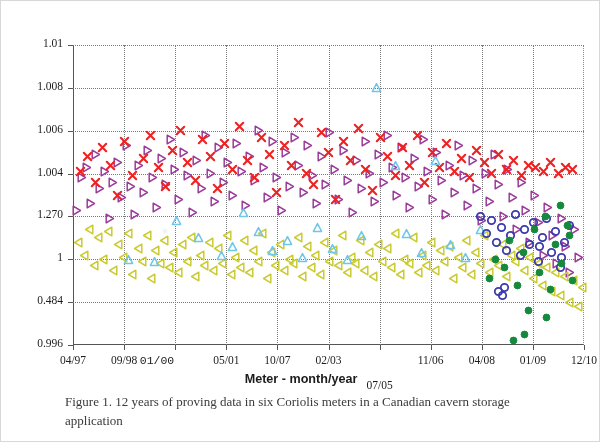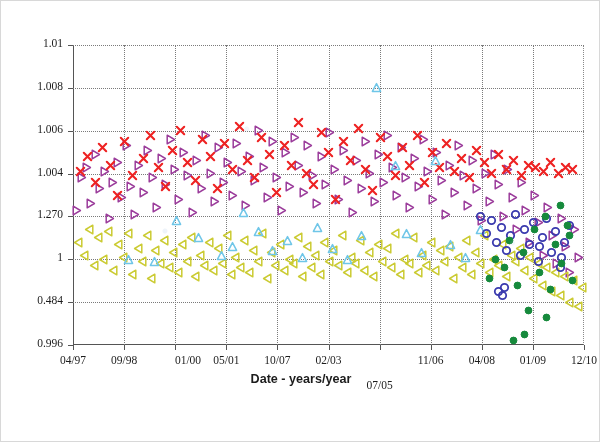--- a/index.html
+++ b/index.html
@@ -1987,37 +1987,38 @@
       <div class="y-tick" style="left: 0px; width: 62px; top: 293.143px;">0.484</div>
       <div class="y-tick-mark" style="left: 67px; top: 344px;"></div>
       <div class="y-tick" style="left: 0px; width: 62px; top: 336px;">0.996</div>
     </div>
   <div id="x-ticks">
       <div class="x-tick-mark" style="left: 72px; top: 344px;"></div>
       <div class="x-tick" style="left: 40px; width: 64px; top: 353px;">04/97</div>
       <div class="x-tick-mark" style="left: 123.1px; top: 344px;"></div>
       <div class="x-tick" style="left: 91.1px; width: 64px; top: 353px;">09/98</div>
       <div class="x-tick-mark" style="left: 174.2px; top: 344px;"></div>
-      <div class="x-tick" style="left: 155px; width: 64px; top: 353px;">01/00</div>
+      <div class="x-tick" style="left: 124px; width: 64px; top: 353px; font-family: Liberation Mono, monospace;">01/00</div>
       <div class="x-tick-mark" style="left: 225.3px; top: 344px;"></div>
       <div class="x-tick" style="left: 193.3px; width: 64px; top: 353px;">05/01</div>
       <div class="x-tick-mark" style="left: 276.4px; top: 344px;"></div>
       <div class="x-tick" style="left: 244.4px; width: 64px; top: 353px;">10/07</div>
       <div class="x-tick-mark" style="left: 327.5px; top: 344px;"></div>
       <div class="x-tick" style="left: 295.5px; width: 64px; top: 353px;">02/03</div>
       <div class="x-tick-mark" style="left: 378.6px; top: 344px;"></div>
       <div class="x-tick" style="left: 346.6px; width: 64px; top: 353px; margin-top: 25px;">07/05</div>
       <div class="x-tick-mark" style="left: 429.7px; top: 344px;"></div>
       <div class="x-tick" style="left: 397.7px; width: 64px; top: 353px;">11/06</div>
       <div class="x-tick-mark" style="left: 480.8px; top: 344px;"></div>
       <div class="x-tick" style="left: 448.8px; width: 64px; top: 353px;">04/08</div>
       <div class="x-tick-mark" style="left: 531.9px; top: 344px;"></div>
       <div class="x-tick" style="left: 499.9px; width: 64px; top: 353px;">01/09</div>
       <div class="x-tick-mark" style="left: 583px; top: 344px;"></div>
       <div class="x-tick" style="left: 551px; width: 64px; top: 353px;">12/10</div>
     </div>
 
   <div id="y-axis-title">Meter Factor</div>
 
-  <div id="x-axis-title">Date - years/year</div>
+  <div id="x-axis-title">Meter - month/year</div>
 
+  <div id="figure-caption">Figure 1. 12 years of proving data in six Coriolis meters in a Canadian cavern storage application</div>
 
 </div>
 
 </body></html>

